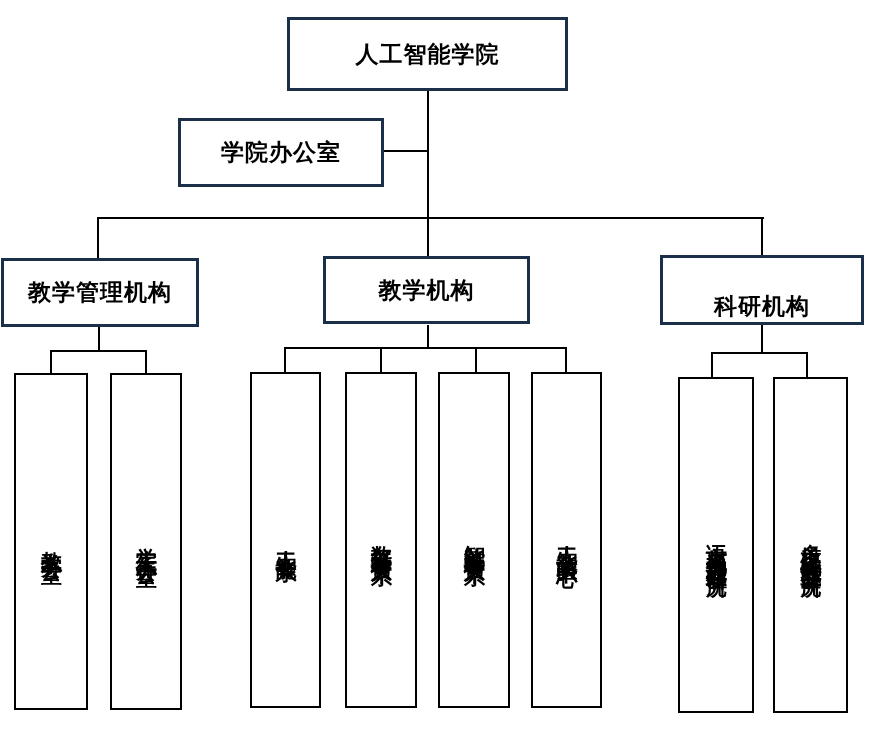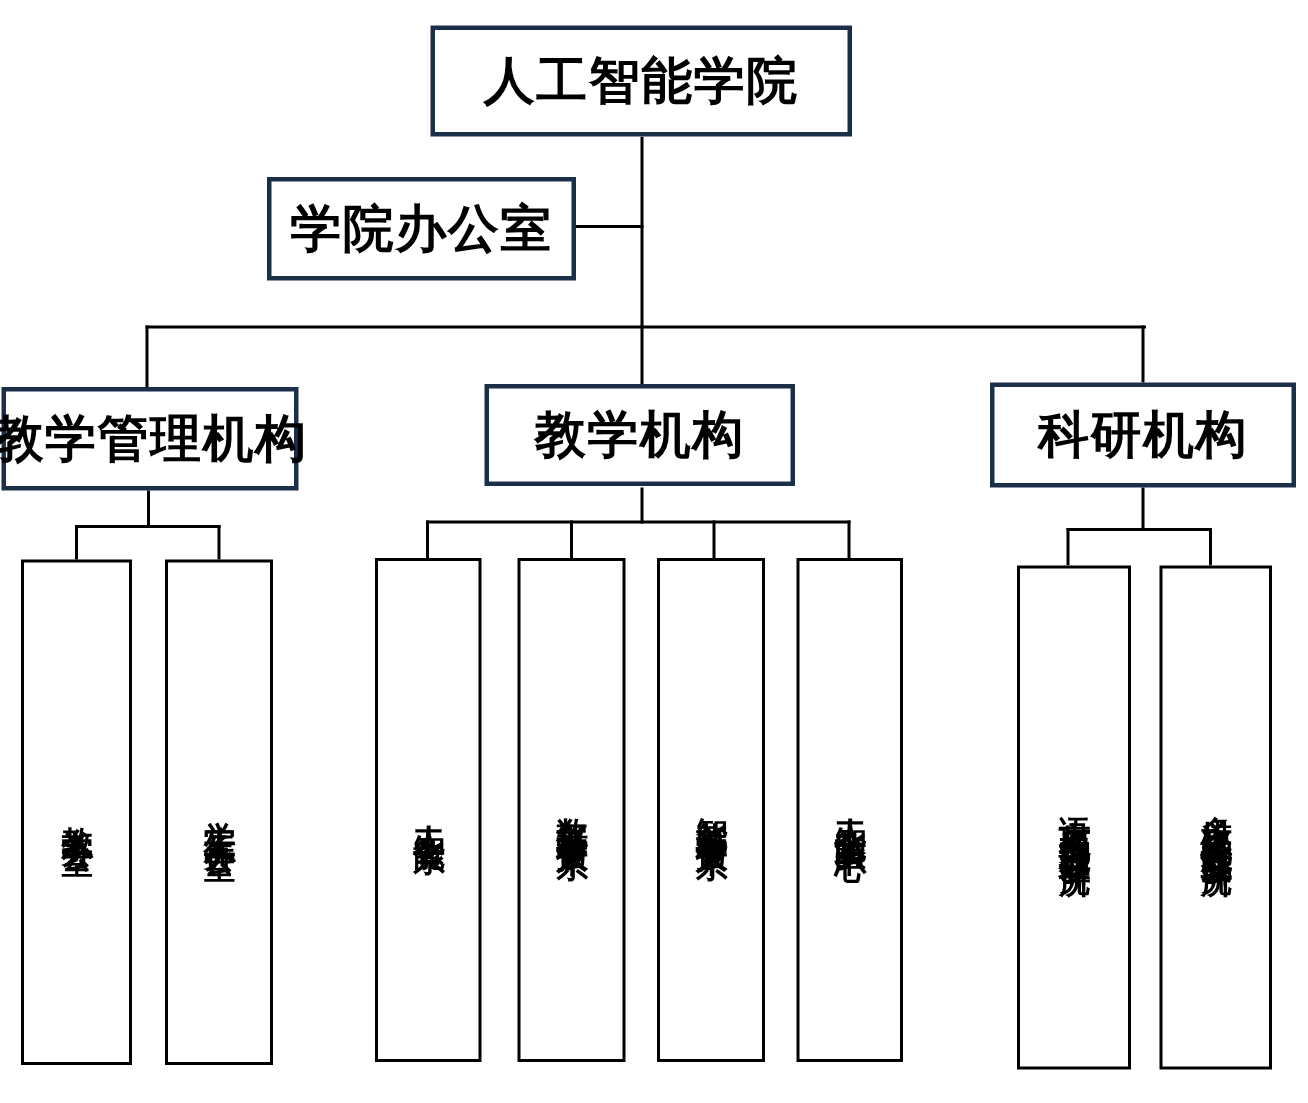--- a/index.html
+++ b/index.html
@@ -27,21 +27,21 @@
     background: #ffffff;
     display: flex;
     align-items: center;
     justify-content: center;
     color: #000000;
     font-weight: bold;
     text-align: center;
   }
   .lvl {
     border: 3px solid #1c2f49;
-    font-size: 34px;
+    font-size: 23px;
     letter-spacing: 1px;
     white-space: nowrap;
   }
   .leaf {
     border: 2px solid #000000;
     font-size: 21px;
   }
   .leaf .vtext {
     writing-mode: vertical-rl;
     text-orientation: upright;
@@ -85,21 +85,21 @@
   <div class="node lvl" style="left:178px; top:118px; width:206px; height:69px;">
     <span>学院办公室</span>
   </div>
 
   <div class="node lvl" style="left:1px; top:258px; width:198px; height:69px;">
     <span>教学管理机构</span>
   </div>
   <div class="node lvl" style="left:323px; top:256px; width:207px; height:68px;">
     <span>教学机构</span>
   </div>
-  <div class="node lvl" style="left:660px; top:255px; width:204px; height:70px;">
+  <div class="node lvl" style="left:660px; top:255px; width:204px; height:70px;align-items:flex-end;">
     <span>科研机构</span>
   </div>
 
   <div class="node leaf" style="left:14px; top:373px; width:74px; height:337px;">
     <span class="vtext">教学办公室</span>
   </div>
   <div class="node leaf" style="left:110px; top:373px; width:72px; height:337px;">
     <span class="vtext">学生工作办公室</span>
   </div>
 

